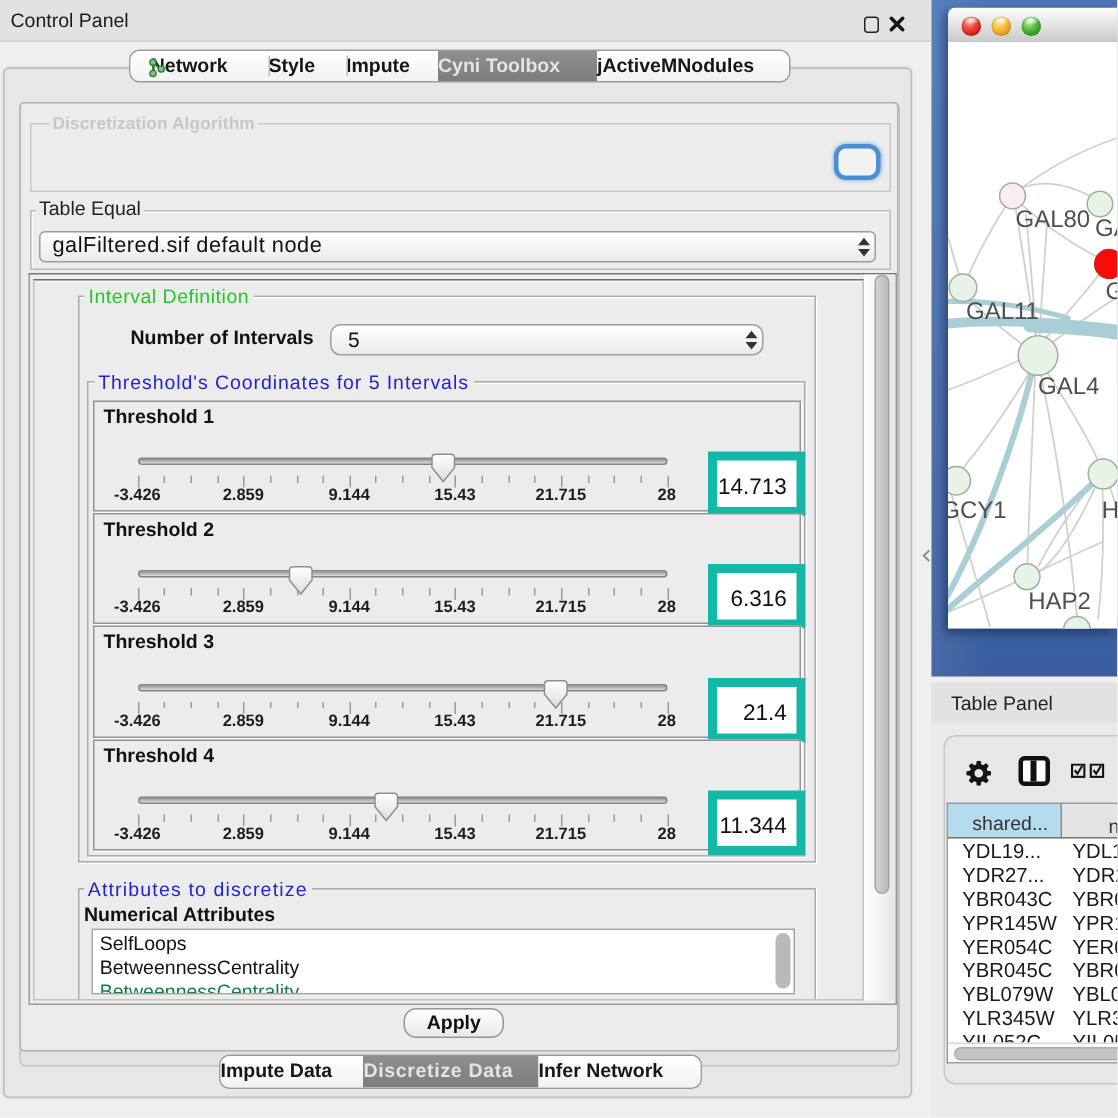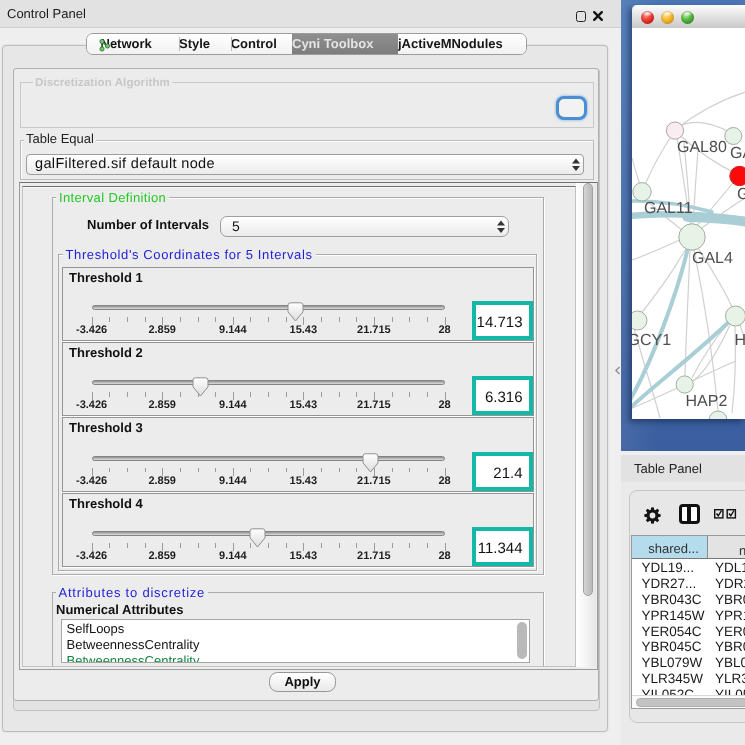--- a/index.html
+++ b/index.html
@@ -6,40 +6,40 @@
 .abs{position:absolute}
 .seg{position:absolute;top:0;height:20.5px;line-height:20px;text-align:left;font-size:13px;font-weight:600;color:#161616;background:linear-gradient(#ffffff,#f2f2f2)}
 .segdiv{position:absolute;top:3px;width:1px;height:14px;background:#b9b9b9}
 .seg.dark{background:linear-gradient(#8f8f8f,#7d7d7d);color:#e4e4e4}
 .tbox{position:absolute;left:62px;width:470px;height:72.5px;border:1px solid #949494;background:#ececec;box-shadow:1px 1px 0 rgba(255,255,255,0.95)}
 .tlab{position:absolute;left:6px;top:2px;font-size:13px;font-weight:bold;color:#111}
 .track{position:absolute;left:28.5px;top:37.5px;width:351px;height:3px;border:1px solid #838383;border-radius:3px;background:linear-gradient(#909090,#dedede)}
 .tick{position:absolute;width:1px;height:4.5px;top:49.5px;background:#9b9b9b}
 .tick.mj{height:8px}
 .tl{position:absolute;top:56.5px;width:50px;text-align:center;font-size:11px;font-weight:bold;color:#1d1d1d}
-.vbox{position:absolute;left:408.5px;top:33.5px;width:47px;height:31px;border:4px solid #14b8a6;background:#fff;font-size:15px;line-height:36px;text-align:right;padding-right:6px;color:#111}
+.vbox{position:absolute;left:408.5px;top:33.5px;width:47px;height:31px;border:6px solid #14b8a6;background:#fff;font-size:15px;line-height:36px;text-align:right;padding-right:6px;color:#111}
 .thumb{position:absolute;top:34.5px}
 .gtitle{position:absolute;font-size:13px;background:#ececec;padding:0 3px}
 .row1{position:absolute;left:9.5px;width:66px;text-align:left;font-size:13.5px;color:#1a1a1a}
 </style></head><body>
 <div id="page">
 
 <div class="abs" style="left:0;top:0;width:621px;height:27px;background:#e2e2e2;border-bottom:1px solid #cdcdcd"></div>
 <div class="abs" style="left:7px;top:6px;font-size:13px;color:#1a1a1a">Control Panel</div>
 <div class="abs" style="left:575.5px;top:11px;width:8.6px;height:8.6px;border:1.5px solid #242424;border-radius:2.5px"></div>
 <svg class="abs" style="left:592px;top:9.5px" width="12" height="12">
       <path d="M2.2,2.2 L9.8,9.8 M9.8,2.2 L2.2,9.8" stroke="#151515" stroke-width="2.4" stroke-linecap="round"></path>
     </svg>
 
 <div class="abs" style="left:1.5px;top:45px;width:604px;height:685px;background:#e7e7e7;border:1px solid #bdbdbd;border-radius:4px;box-shadow:0 0 2px rgba(0,0,0,0.15)"></div>
 
 <div class="abs" style="left:85.5px;top:32.5px;width:439px;height:20.5px;border:1px solid #9c9c9c;border-radius:7px;background:#fff;overflow:hidden">
   <div class="seg" style="left:0;width:92.5px;padding-left:14px;box-sizing:border-box">Network</div>
   <div class="seg" style="left:92.5px;width:51.7px">Style</div>
-  <div class="seg" style="left:144.2px;width:61.3px">Control</div>
+  <div class="seg" style="left:144.2px;width:61.3px">Impute</div>
   <div class="seg dark" style="left:205.5px;width:126px">Cyni Toolbox</div>
   <div class="seg" style="left:311.5px;width:127.5px">jActiveMNodules</div>
   <div class="segdiv" style="left:92.5px"></div>
   <div class="segdiv" style="left:144.2px"></div>
   <svg class="abs" style="left:11px;top:4px" width="13" height="14">
     <path d="M4,4 L4,11 M4,4 L9,8" stroke="#3d8a3d" stroke-width="1.2"></path>
     <circle cx="4" cy="3.5" r="2.1" fill="#7cc47c" stroke="#2e7d2e" stroke-width="0.9"></circle>
     <circle cx="4" cy="11" r="2.1" fill="#7cc47c" stroke="#2e7d2e" stroke-width="0.9"></circle>
     <circle cx="9.5" cy="8" r="2.1" fill="#7cc47c" stroke="#2e7d2e" stroke-width="0.9"></circle>
   </svg>
@@ -254,20 +254,25 @@
 <div class="abs" style="left:56px;top:601.5px;font-size:13px;font-weight:bold;color:#111">Numerical Attributes</div>
 <div class="abs" style="left:61px;top:619px;width:467px;height:42px;background:#fff;border:1px solid #a5a5a5;overflow:hidden">
   <div class="abs" style="left:4.5px;top:1px;font-size:13px;color:#111">SelfLoops</div>
   <div class="abs" style="left:4.5px;top:17px;font-size:13px;color:#111">BetweennessCentrality</div>
   <div class="abs" style="left:4.5px;top:33px;font-size:13px;color:#15803d">BetweennessCentrality</div>
 </div>
 <div class="abs" style="left:517px;top:622px;width:10px;height:37px;background:#b9b9b9;border-radius:5px"></div>
 
 <div class="abs" style="left:269px;top:672px;width:65px;height:17.5px;border:1px solid #969696;border-radius:8.5px;background:linear-gradient(#ffffff,#e9e9e9);font-size:13px;font-weight:600;text-align:center;line-height:17.5px;color:#111">Apply</div>
 
+<div class="abs" style="left:146px;top:703px;width:320px;height:21px;border:1px solid #9c9c9c;border-radius:7px;background:#fff;overflow:hidden">
+  <div class="seg" style="left:0;width:95.3px;height:21px;line-height:20.5px">Impute Data</div>
+  <div class="seg dark" style="left:95.3px;width:116.7px;height:21px;line-height:20.5px;letter-spacing:0.45px">Discretize Data</div>
+  <div class="seg" style="left:212px;width:108px;height:21px;line-height:20.5px">Infer Network</div>
+</div>
 
 <svg class="abs" style="left:614px;top:366px" width="7" height="9">
       <path d="M5.5,1 L1.8,4.5 L5.5,8" fill="none" stroke="#8a8a8a" stroke-width="1.2"></path>
     </svg>
 
 <div class="abs" style="left:621px;top:0;width:124px;height:451px;background:linear-gradient(180deg,#4c77b5,#3a5e9f)"></div>
 <div class="abs" style="left:621px;top:0;width:124px;height:451px;background:linear-gradient(90deg,rgba(255,255,255,0.07),rgba(0,0,0,0) 30%)"></div>
 <div class="abs" style="left:632px;top:5px;width:113px;height:413.5px;box-shadow:-3px 3px 6px rgba(10,25,55,0.5)"></div>
 
 <div class="abs" style="left:632px;top:5px;width:113px;height:23px;background:linear-gradient(#fdfdfd,#c9c9c9);border-bottom:1px solid #8e8e8e;border-top-left-radius:5px"></div>

